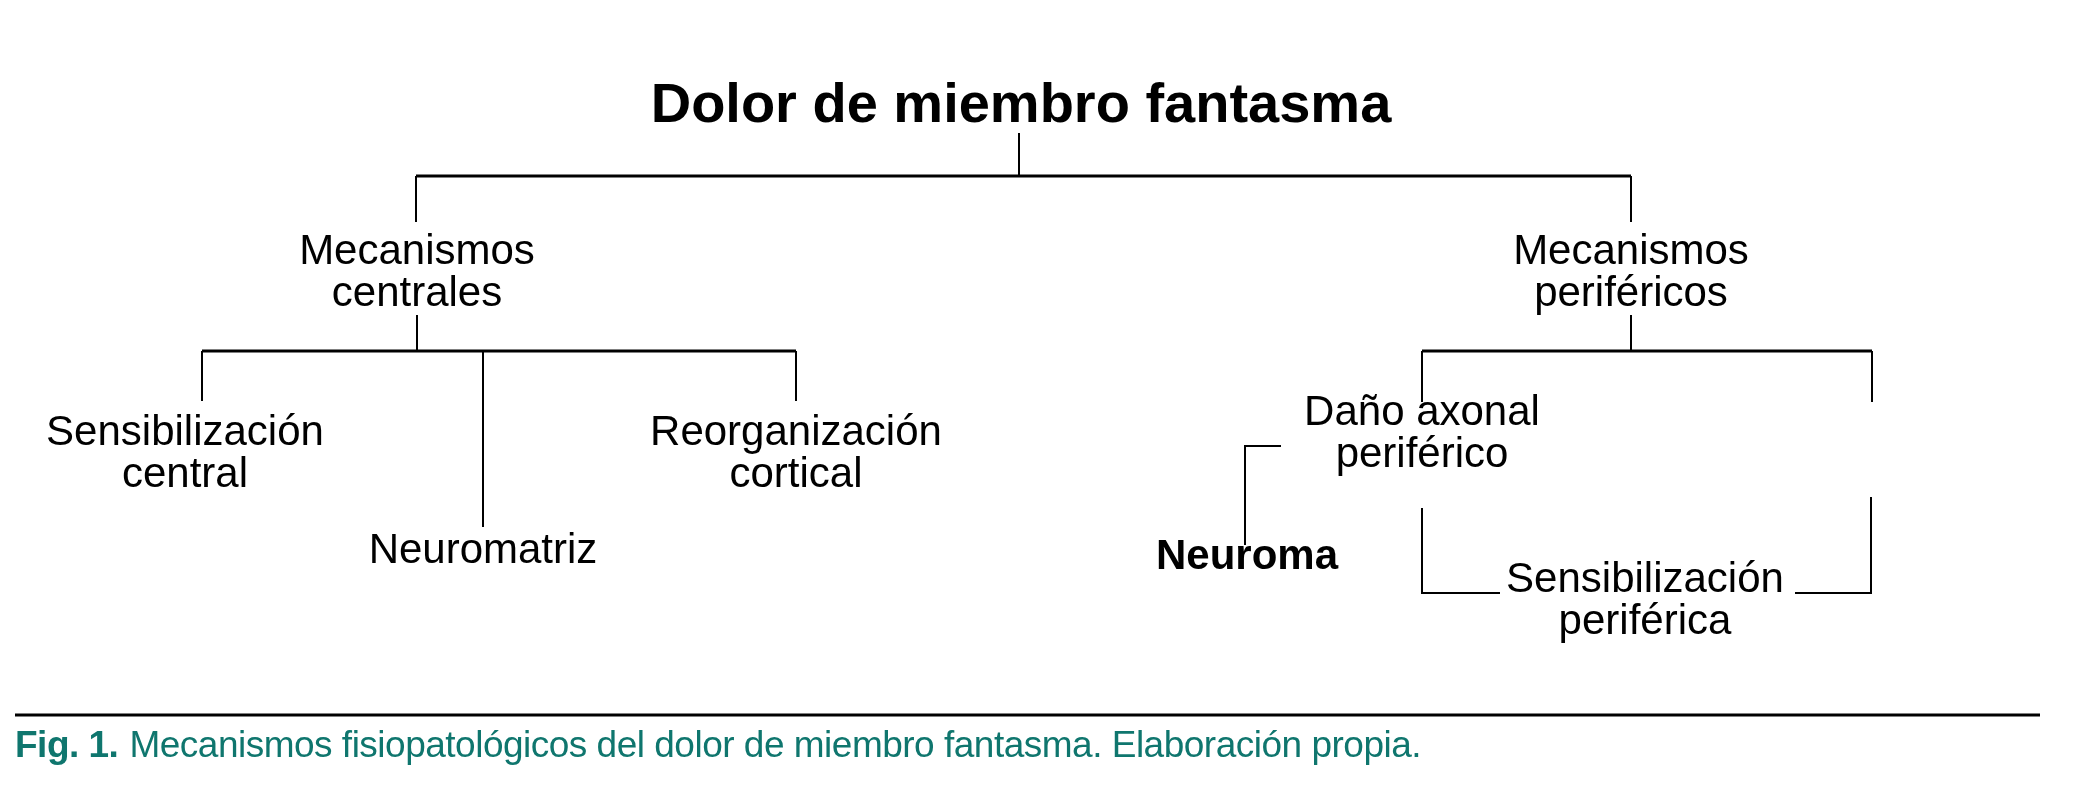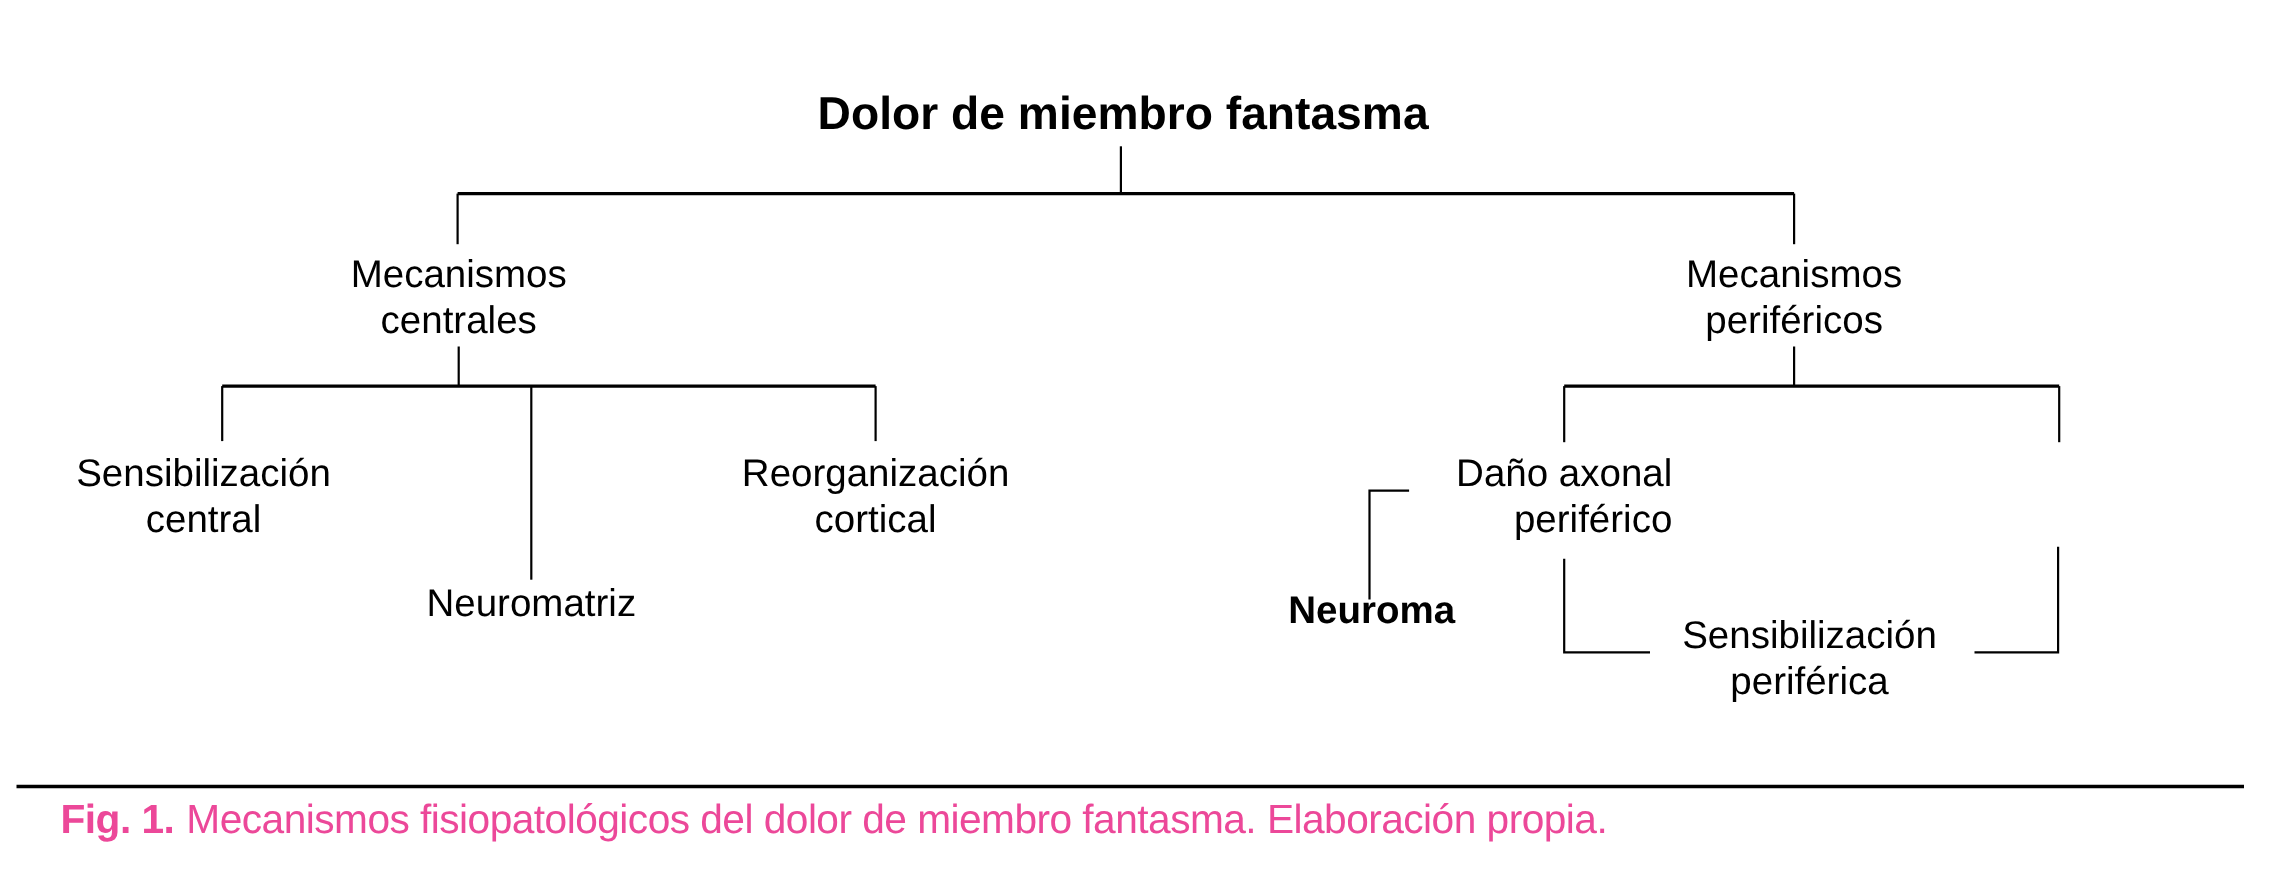--- a/index.html
+++ b/index.html
@@ -21,39 +21,38 @@
     left: 0;
     top: 0;
     width: 2080px;
     height: 791px;
   }
   .node {
     position: absolute;
     transform: translateX(-50%);
     text-align: center;
     white-space: pre-line;
-    font-size: 35px;
+    font-size: 42px;
     line-height: 42px;
     color: #000000;
   }
   .node.root {
-    font-size: 42px;
+    font-size: 56px;
     line-height: 50px;
     font-weight: bold;
   }
   .caption {
     position: absolute;
     left: 15px;
     top: 722px;
     font-size: 37px;
     line-height: 46px;
     letter-spacing: -0.5px;
     white-space: nowrap;
-    color: #ec4899;
-    margin-left: 40px;
+    color: #0f766e;
   }
   .caption .fig-label {
     font-weight: bold;
     margin-right: 11px;
   }
 </style>
 </head>
 <body>
 
 <div id="stage">
@@ -87,21 +86,21 @@
 central</div>
 
   <div class="node" style="left:796px; top:410px;">Reorganización
 cortical</div>
 
   <div class="node" style="left:483px; top:528px;">Neuromatriz</div>
 
   <div class="node" style="left:1631px; top:229px;">Mecanismos
 periféricos</div>
 
-  <div class="node" style="left:1422px; top:410px;text-align:right;">Daño axonal
+  <div class="node" style="left:1422px; top:390px;">Daño axonal
 periférico</div>
 
 
   <div class="node" style="left:1247px; top:534px;font-weight:bold;">Neuroma</div>
 
   <div class="node" style="left:1645px; top:557px;">Sensibilización
 periférica</div>
 
   <div class="caption">
     <span class="fig-label">Fig. 1.</span><span>Mecanismos fisiopatológicos del dolor de miembro fantasma. Elaboración propia.</span>

